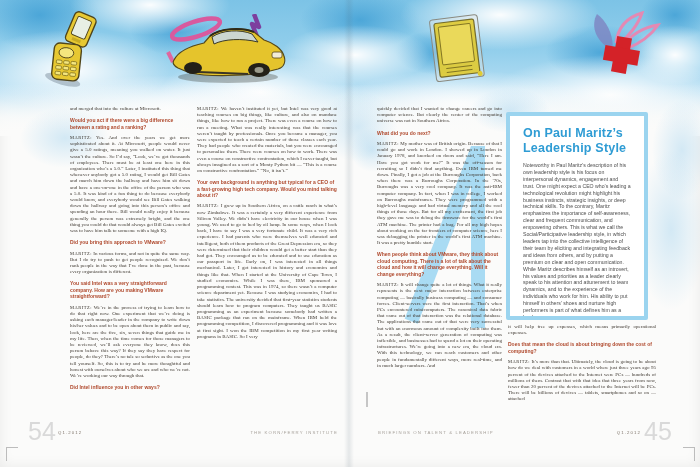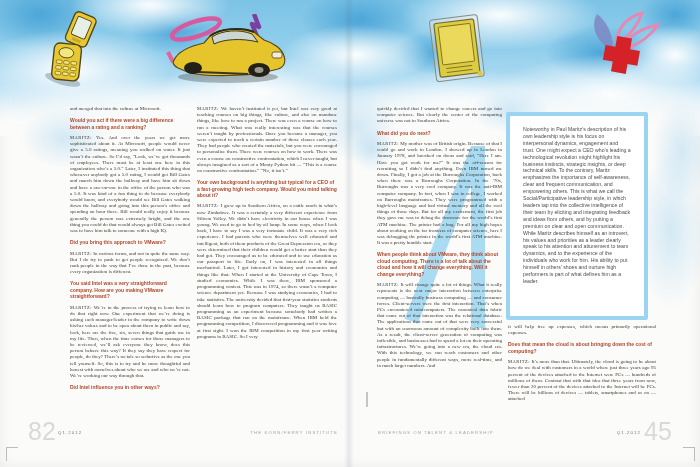--- a/index.html
+++ b/index.html
@@ -161,31 +161,32 @@
 
   <div class="col" id="col3">
     <p class="cont">quickly decided that I wanted to change careers and go into computer science. But clearly the center of the computing universe was not in Southern Africa.</p>
     <h4 class="q">What did you do next?</h4>
     <p class="ans"><span class="speaker">MARITZ:</span> <span>My mother was of British origin. Because of that I could go and work in London. I showed up in London in January 1978, and knocked on doors and said, “Here I am. Have you got work for me?” It was the off-season for recruiting so I didn’t find anything. Even IBM turned me down. Finally, I got a job at the Burroughs Corporation, back when there was a Burroughs Corporation. In the ’70s, Burroughs was a very cool company. It was the anti-IBM computer company. In fact, when I was in college, I worked on Burroughs mainframes. They were programmed with a high-level language and had virtual memory and all the cool things of those days. But for all my excitement, the first job they gave me was to debug the firmware for the world’s first ATM machine. The printer had a bug. For all my high hopes about working on the far frontiers of computer science, here I was debugging the printer in the world’s first ATM machine. It was a pretty humble start.</span></p>
     <h4 class="q">When people think about VMware, they think about cloud computing. There is a lot of talk about the cloud and how it will change everything. Will it change everything?</h4>
     <p class="ans"><span class="speaker">MARITZ:</span> <span>It will change quite a lot of things. What it really represents is the next major interaction between enterprise computing — basically business computing — and consumer forces. Client-servers were the first interaction. That’s when PCs encountered minicomputers. The canonical data fabric that came out of that interaction was the relational database. The applications that came out of that were very successful but with an enormous amount of complexity built into them. As a result, the client-server generation of computing was inflexible, and businesses had to spend a lot on their operating infrastructures. We’re going into a new era, the cloud era. With this technology, we can reach customers and other people in fundamentally different ways, more real-time, and in much larger numbers. And</span></p>
   </div>
 
   <aside class="sidebar">
+    <h3>On Paul Maritz’s Leadership Style</h3>
     <p class="sb-body">Noteworthy in Paul Maritz’s description of his own leadership style is his focus on interpersonal dynamics, engagement and trust. One might expect a CEO who’s leading a technological revolution might highlight his business instincts, strategic insights, or deep technical skills. To the contrary, Maritz emphasizes the importance of self-awareness, clear and frequent communication, and empowering others. This is what we call the Social/Participative leadership style, in which leaders tap into the collective intelligence of their team by eliciting and integrating feedback and ideas from others, and by putting a premium on clear and open communication. While Maritz describes himself as an introvert, his values and priorities as a leader clearly speak to his attention and attunement to team dynamics, and to the experience of the individuals who work for him. His ability to put himself in others’ shoes and nurture high performers is part of what defines him as a leader.</p>
 
   </aside>
 
   <div class="col" id="col4">
     <p class="cont">it will help free up expenses, which means primarily operational expenses.</p>
     <h4 class="q">Does that mean the cloud is about bringing down the cost of computing?</h4>
     <p class="ans"><span class="speaker">MARITZ:</span> <span>It’s more than that. Ultimately, the cloud is going to be about how do we deal with customers in a world where just three years ago 95 percent of the devices attached to the Internet were PCs — hundreds of millions of them. Contrast that with that idea that three years from now, fewer than 20 percent of the devices attached to the Internet will be PCs. There will be billions of devices — tablets, smartphones and so on — attached</span></p>
   </div>
 
-  <div class="pagenum pagenum-left">82</div>
+  <div class="pagenum pagenum-left">54</div>
   <div class="issue issue-left">Q1.2012</div>
   <div class="pub pub-left">THE KORN/FERRY INSTITUTE</div>
   <div class="pub pub-right">BRIEFINGS ON TALENT &amp; LEADERSHIP</div>
   <div class="issue issue-right">Q1.2012</div>
   <div class="pagenum pagenum-right">45</div>
 
   <div class="corner corner-bl"></div>
   <div class="corner corner-br"></div>
   <div class="credit"></div>
 

